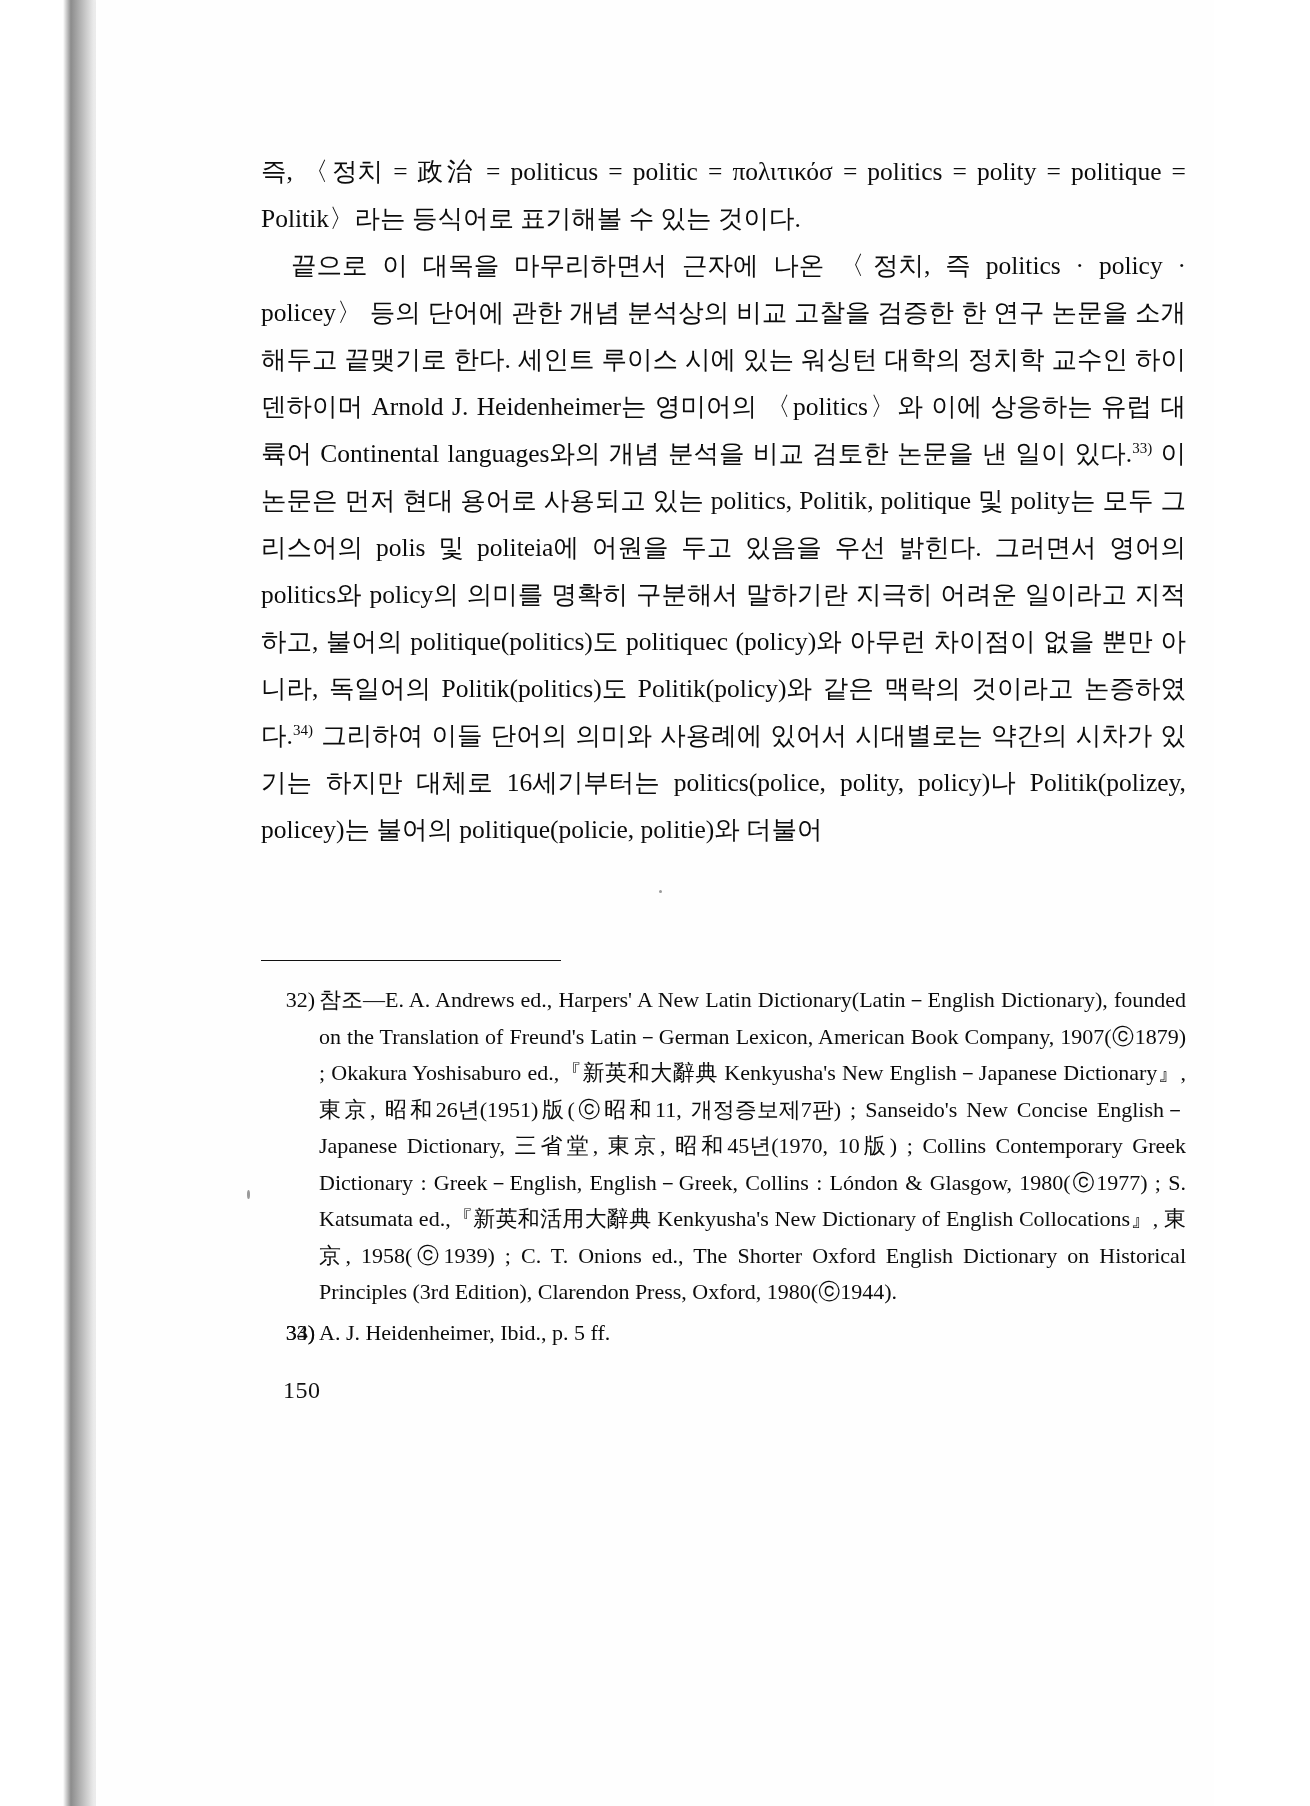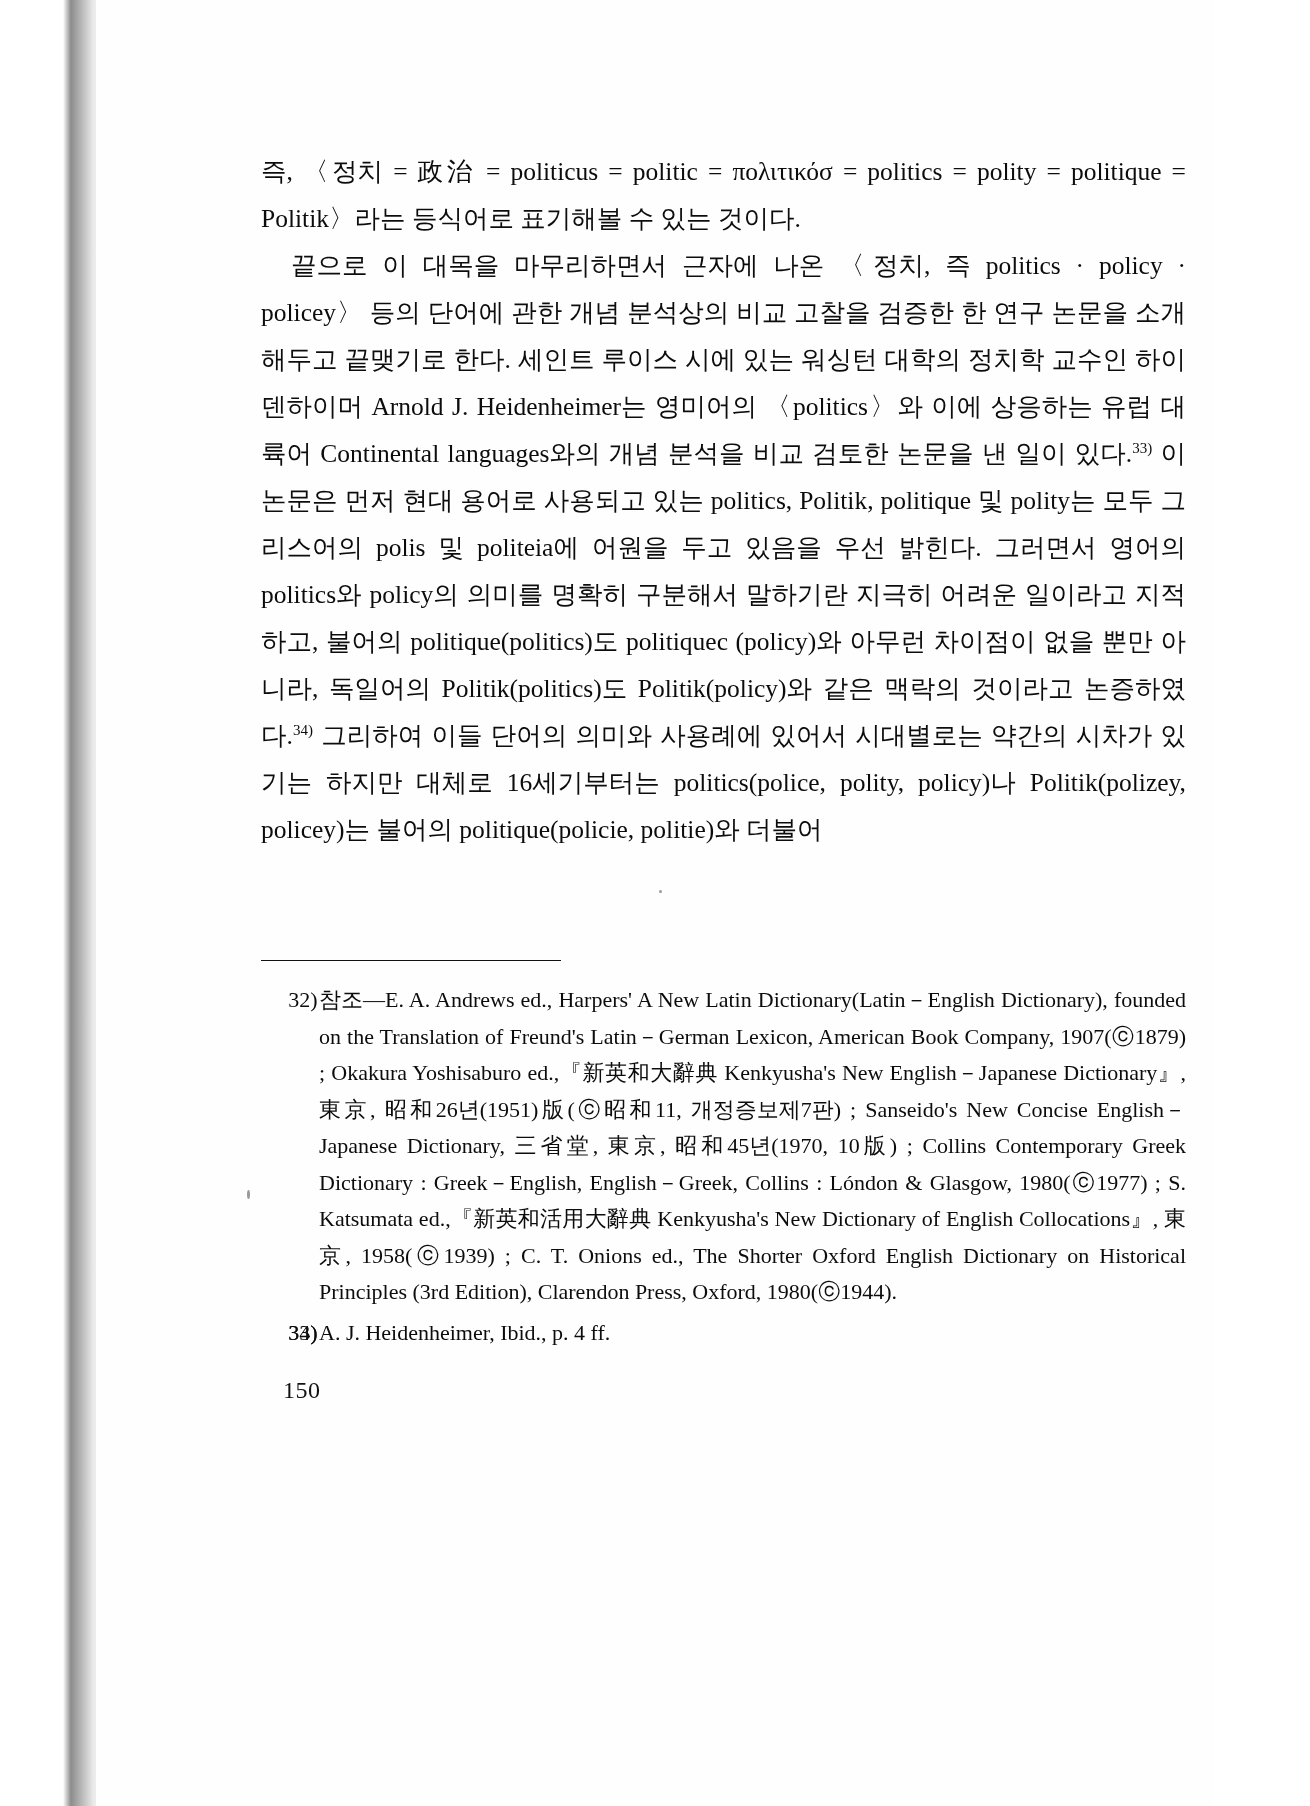--- a/index.html
+++ b/index.html
@@ -114,24 +114,24 @@
     padding-left: 58px;
     margin-bottom: 0;
     text-align: justify;
     text-justify: inter-word;
   }
   .fn + .fn {
     margin-top: 4px;
   }
   .fn .marker {
     position: absolute;
-    left: 15px;
+    left: 0;
     top: 0;
     width: 54px;
-    text-align: center;
+    text-align: right;
   }
 
   #page-number {
     position: absolute;
     left: 154px;
     top: 1377px;
     font-size: 24px;
     color: #111;
     letter-spacing: 0.5px;
     text-align: center;
@@ -165,21 +165,21 @@
   <div id="footnotes">
     <div class="fn">
       <span class="marker">32)</span>
       <span>참조—E. A. Andrews ed., Harpers' A New Latin Dictionary(Latin－English Dictionary), founded on the Translation of Freund's Latin－German Lexicon, American Book Company, 1907(ⓒ1879) ; Okakura Yoshisaburo ed.,『新英和大辭典 Kenkyusha's New English－Japanese Dictionary』, 東京, 昭和26년(1951)版(ⓒ昭和11, 개정증보제7판) ; Sanseido's New Concise English－Japanese Dictionary, 三省堂, 東京, 昭和45년(1970, 10版) ; Collins Contemporary Greek Dictionary : Greek－English, English－Greek, Collins : Lóndon &amp; Glasgow, 1980(ⓒ1977) ; S. Katsumata ed.,『新英和活用大辭典 Kenkyusha's New Dictionary of English Collocations』, 東京, 1958(ⓒ1939) ; C. T. Onions ed., The Shorter Oxford English Dictionary on Historical Principles (3rd Edition), Clarendon Press, Oxford, 1980(ⓒ1944).</span>
     </div>
     <div class="fn">
       <span class="marker">33)</span>
     </div>
     <div class="fn">
       <span class="marker">34)</span>
-      <span>A. J. Heidenheimer, Ibid., p. 4 ff.</span>
+      <span>A. J. Heidenheimer, Ibid., p. 5 ff.</span>
     </div>
   </div>
 
   <div id="page-number">150</div>
 
   <div class="speck" style="left:118px; top:1190px; width:3px; height:9px;"></div>
   <div class="speck" style="left:530px; top:890px; width:3px; height:3px;"></div>
 </div>
 
 </body></html>

